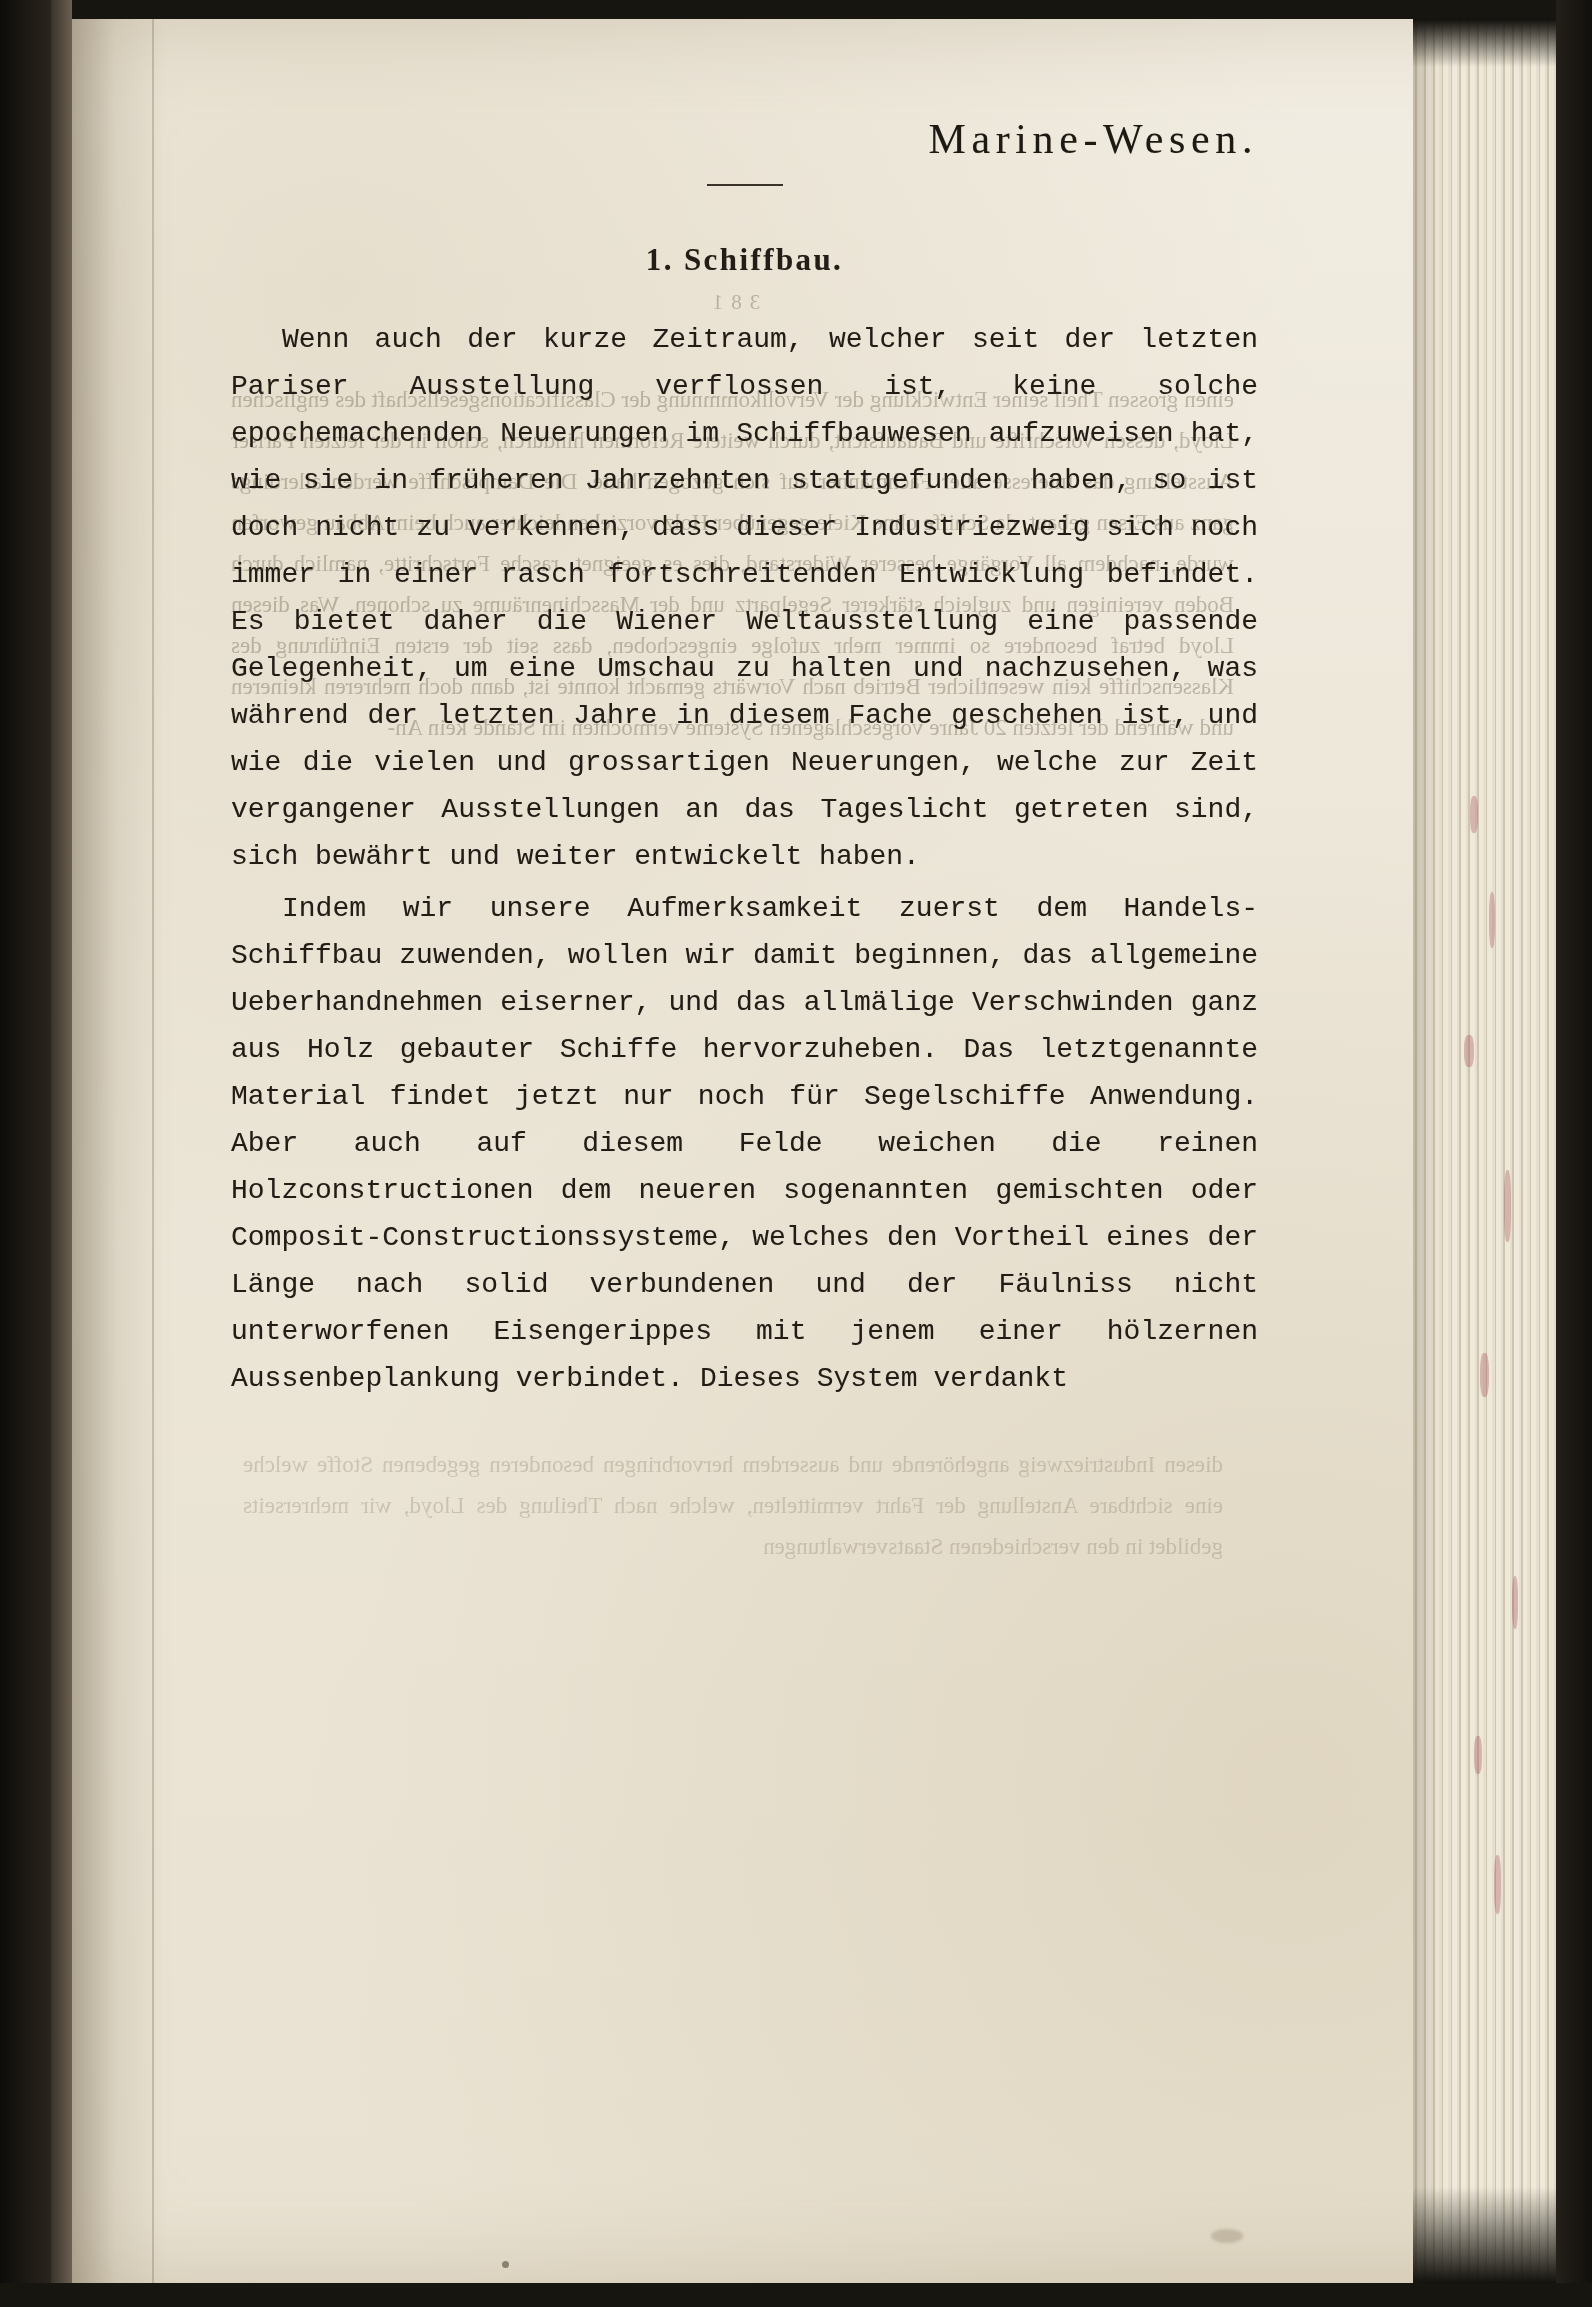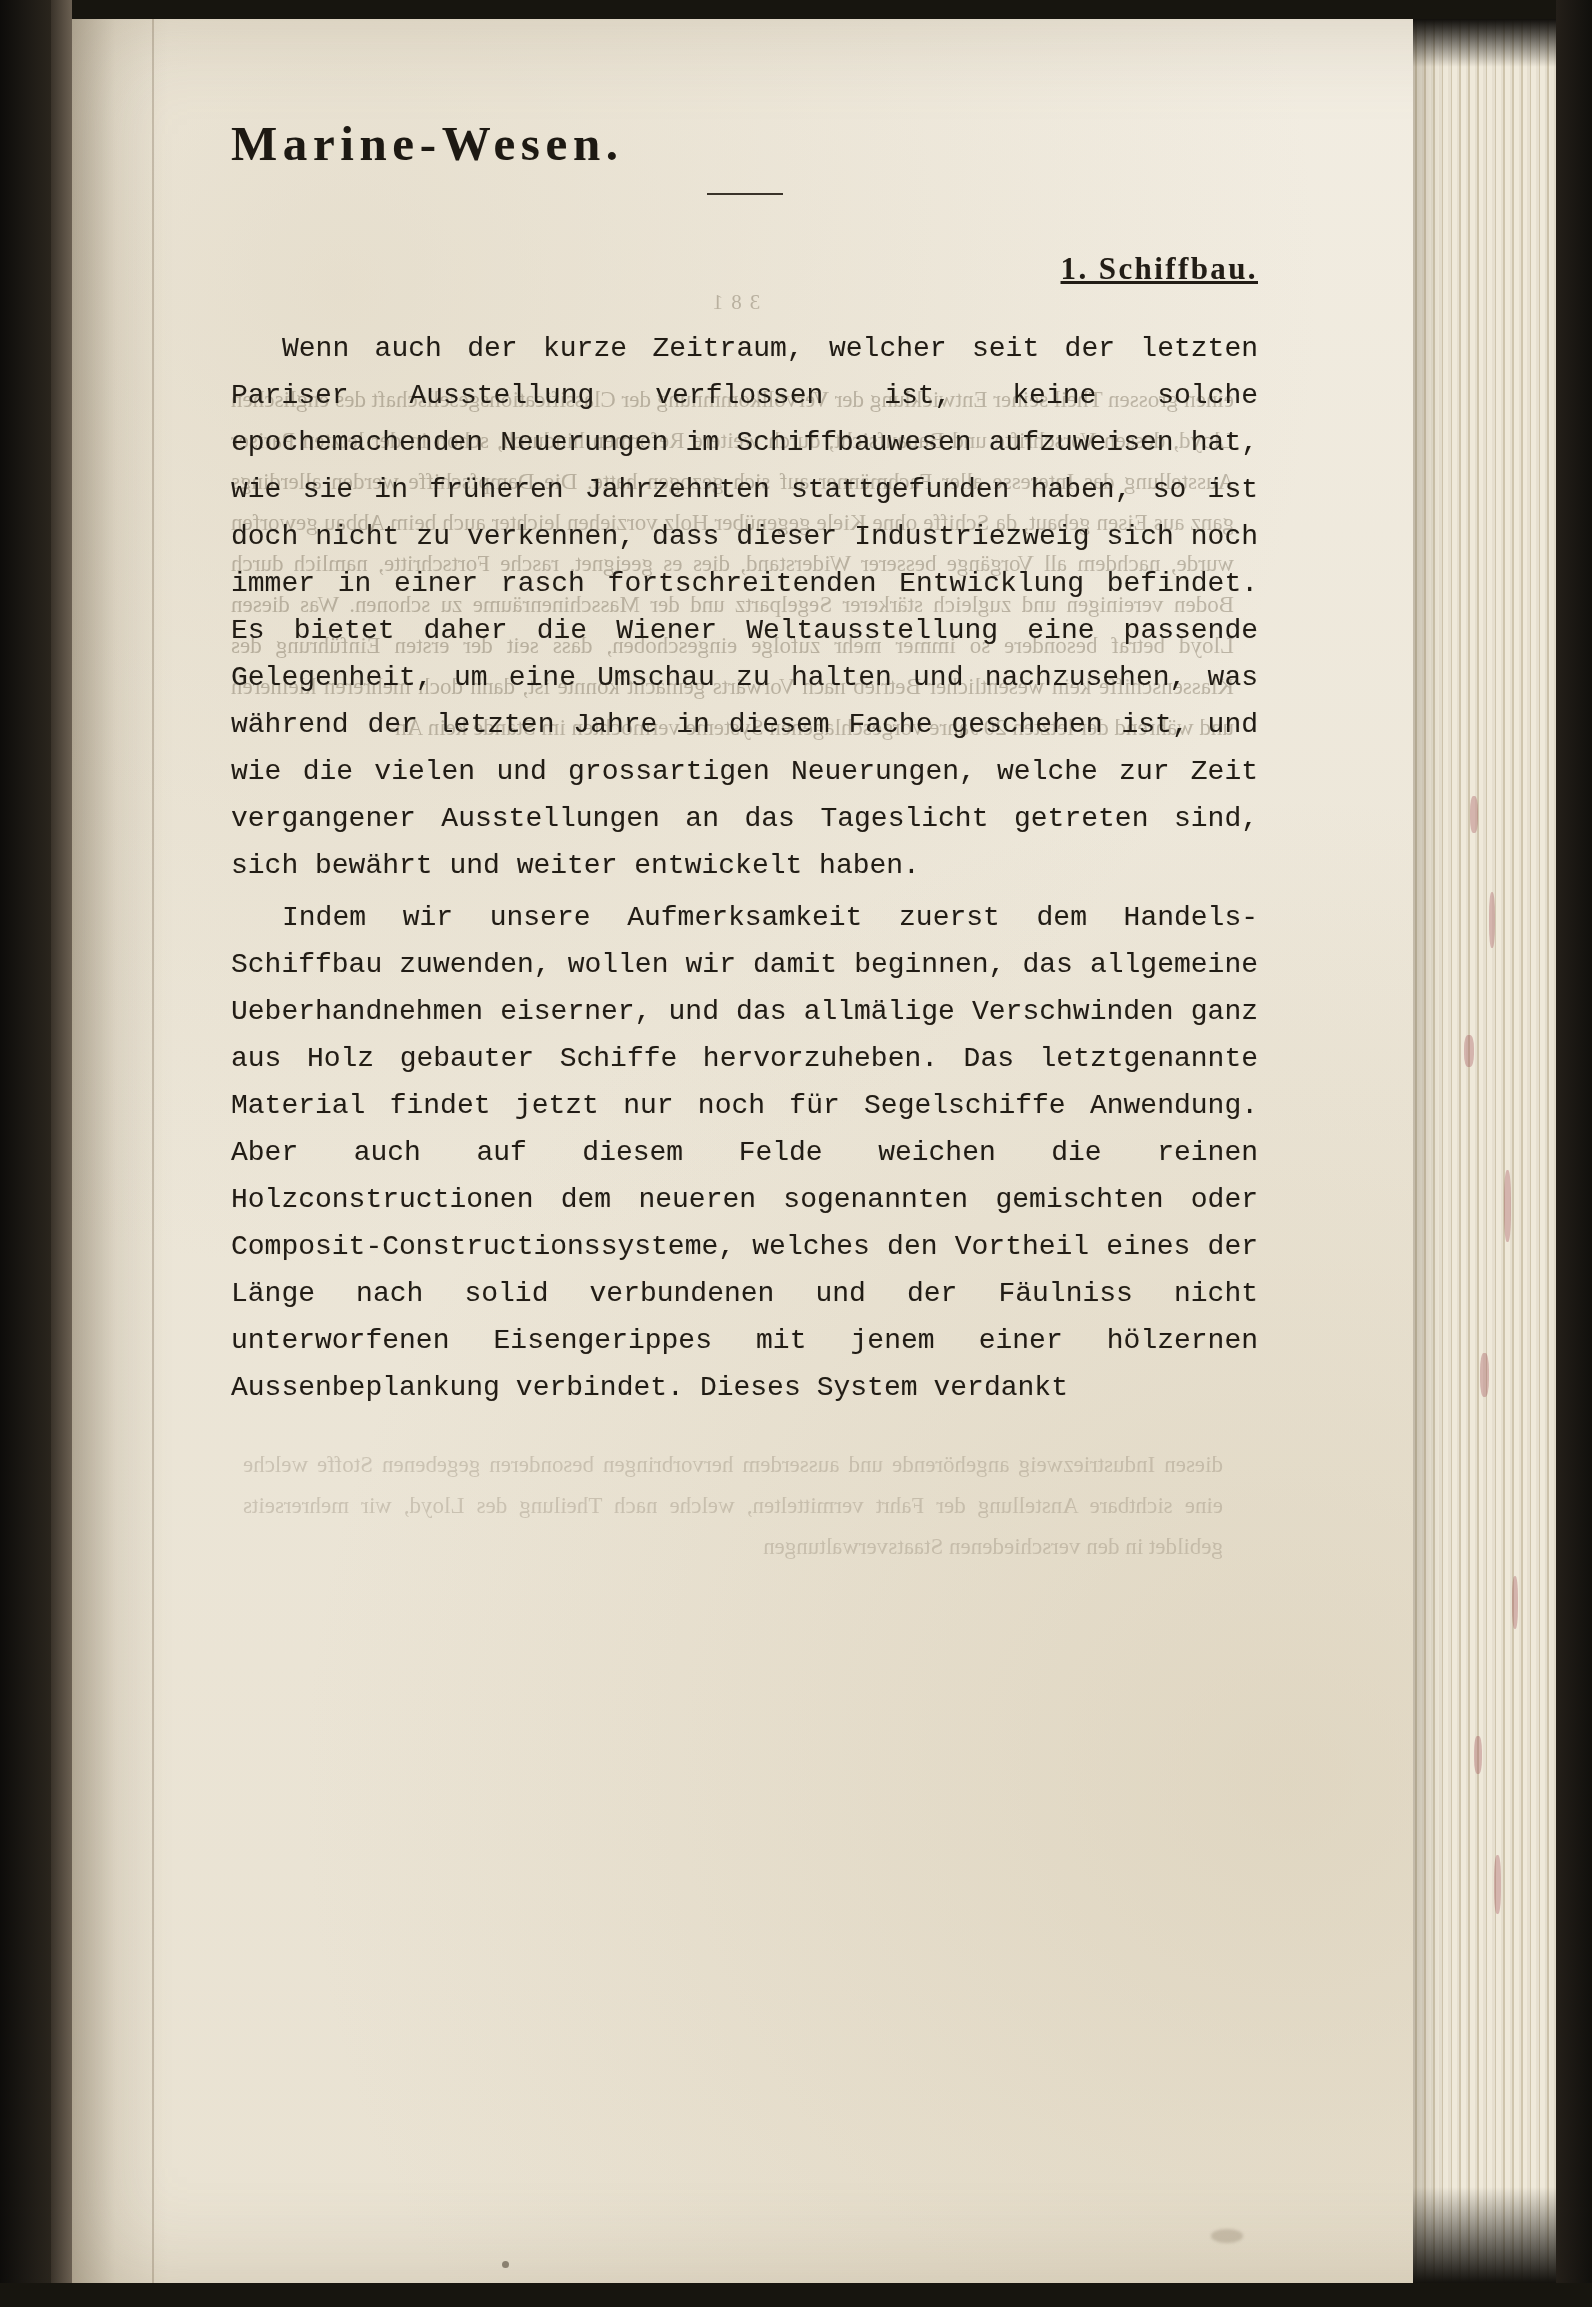--- a/index.html
+++ b/index.html
@@ -155,44 +155,43 @@
 
   .page-number {
     text-align: center;
     font-size: 24px;
     letter-spacing: 9.6px;
     color: rgba(70,58,42,0.45);
     margin-bottom: 239px;
   }
 
   .chapter-title {
-    text-align: left;
-    font-family: "Liberation Serif", serif;
-    font-size: 49px;
-    font-weight: 700;
+    text-align: right;
+    font-family: "Liberation Serif", serif;
+    font-size: 42px;
+    font-weight: 400;
     letter-spacing: 5.6px;
     color: #1d1913;
     margin: 0 0 11px 0;
     white-space: nowrap;
   }
   .title-rule {
     width: 76px;
     height: 2.4px;
     background: #3a332a;
     margin: 21px auto 56px auto;
   }
 
   .section-title {
-    text-align: right;
+    text-align: center;
     font-size: 31px;
     font-weight: 700;
     letter-spacing: 2.4px;
     color: #221d16;
     margin: 0 0 38px 0;
-    text-decoration: underline;
   }
 
   p.body {
     margin: 0;
     color: #211c15;
     font-size: 28px;
     line-height: 47px;
     text-align: justify;
     text-justify: inter-word;
     text-indent: 51px;

